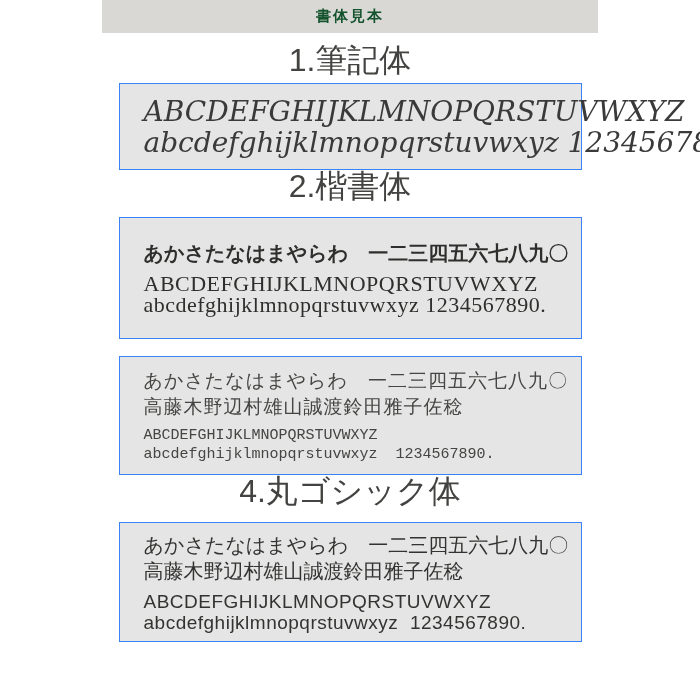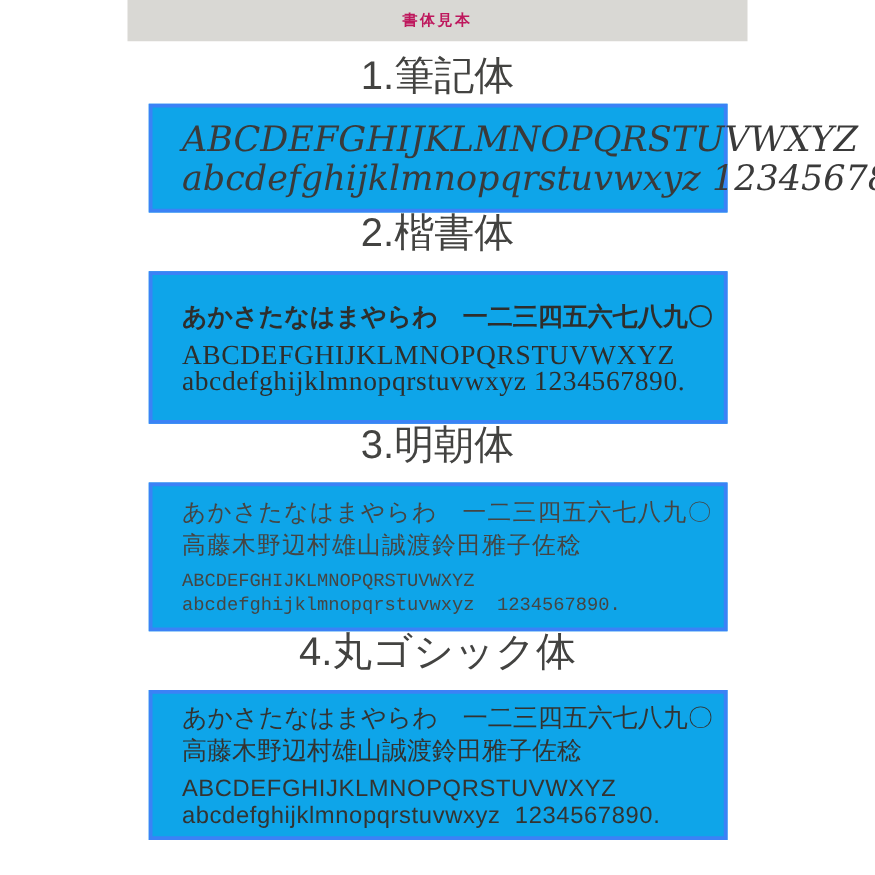--- a/index.html
+++ b/index.html
@@ -13,40 +13,40 @@
   .page { width: 700px; height: 700px; position: relative; }
 
   
   .title-bar {
     width: 496px; height: 33px;
     margin: 0 auto;
     background: #d9d8d4;
     display: flex; align-items: center; justify-content: center;
   }
   .title-bar-text {
-    font-size: 12px; font-weight: bold;
-    color: #be185d; letter-spacing: 2px;
+    font-size: 15px; font-weight: bold;
+    color: #14532d; letter-spacing: 2px;
   }
 
   
   .sec-heading {
     margin: 0; text-align: center;
     font-size: 32px; font-weight: normal; line-height: 27px;
     color: #434341;
     font-family: "Liberation Sans", "DejaVu Sans", sans-serif;
   }
   .mt-h1 { margin-top: 14px; }
   .mt-h  { margin-top: 3px; }
 
   
   .sample-box {
     width: 463px;
     margin: 9px auto 0 auto;
-    border: 3px solid #3b82f6;
-    background: #0ea5e9;
+    border: 1px solid #3b82f6;
+    background: #e5e5e5;
     display: flex; flex-direction: column; justify-content: center;
     padding-left: 24px; padding-right: 8px;
   }
   .mt-b { margin-top: 17px; }
   .box-1 { height: 87px; }
   .box-2 { height: 122px; }
   .box-3 { height: 119px; }
   .box-4 { height: 120px; }
 
   .sample-line { white-space: pre; }
@@ -112,21 +112,20 @@
     <div class="sample-line cursive-line">abcdefghijklmnopqrstuvwxyz 1234567890.</div>
   </div>
 
   <h2 class="sec-heading mt-h">2.楷書体</h2>
   <div class="sample-box box-2 mt-b">
     <div class="sample-line jp-kaisho">あかさたなはまやらわ　一二三四五六七八九〇</div>
     <div class="sample-line latin-serif gap-top">ABCDEFGHIJKLMNOPQRSTUVWXYZ</div>
     <div class="sample-line latin-serif">abcdefghijklmnopqrstuvwxyz 1234567890.</div>
   </div>
 
-  <h2 class="sec-heading mt-h">3.明朝体</h2>
   <div class="sample-box box-3 mt-b">
     <div class="sample-line jp-mincho">あかさたなはまやらわ　一二三四五六七八九〇</div>
     <div class="sample-line jp-mincho">高藤木野辺村雄山誠渡鈴田雅子佐稔</div>
     <div class="sample-line latin-mono gap-top">ABCDEFGHIJKLMNOPQRSTUVWXYZ</div>
     <div class="sample-line latin-mono">abcdefghijklmnopqrstuvwxyz  1234567890.</div>
   </div>
 
   <h2 class="sec-heading mt-h">4.丸ゴシック体</h2>
   <div class="sample-box box-4 mt-b">
     <div class="sample-line jp-gothic">あかさたなはまやらわ　一二三四五六七八九〇</div>

